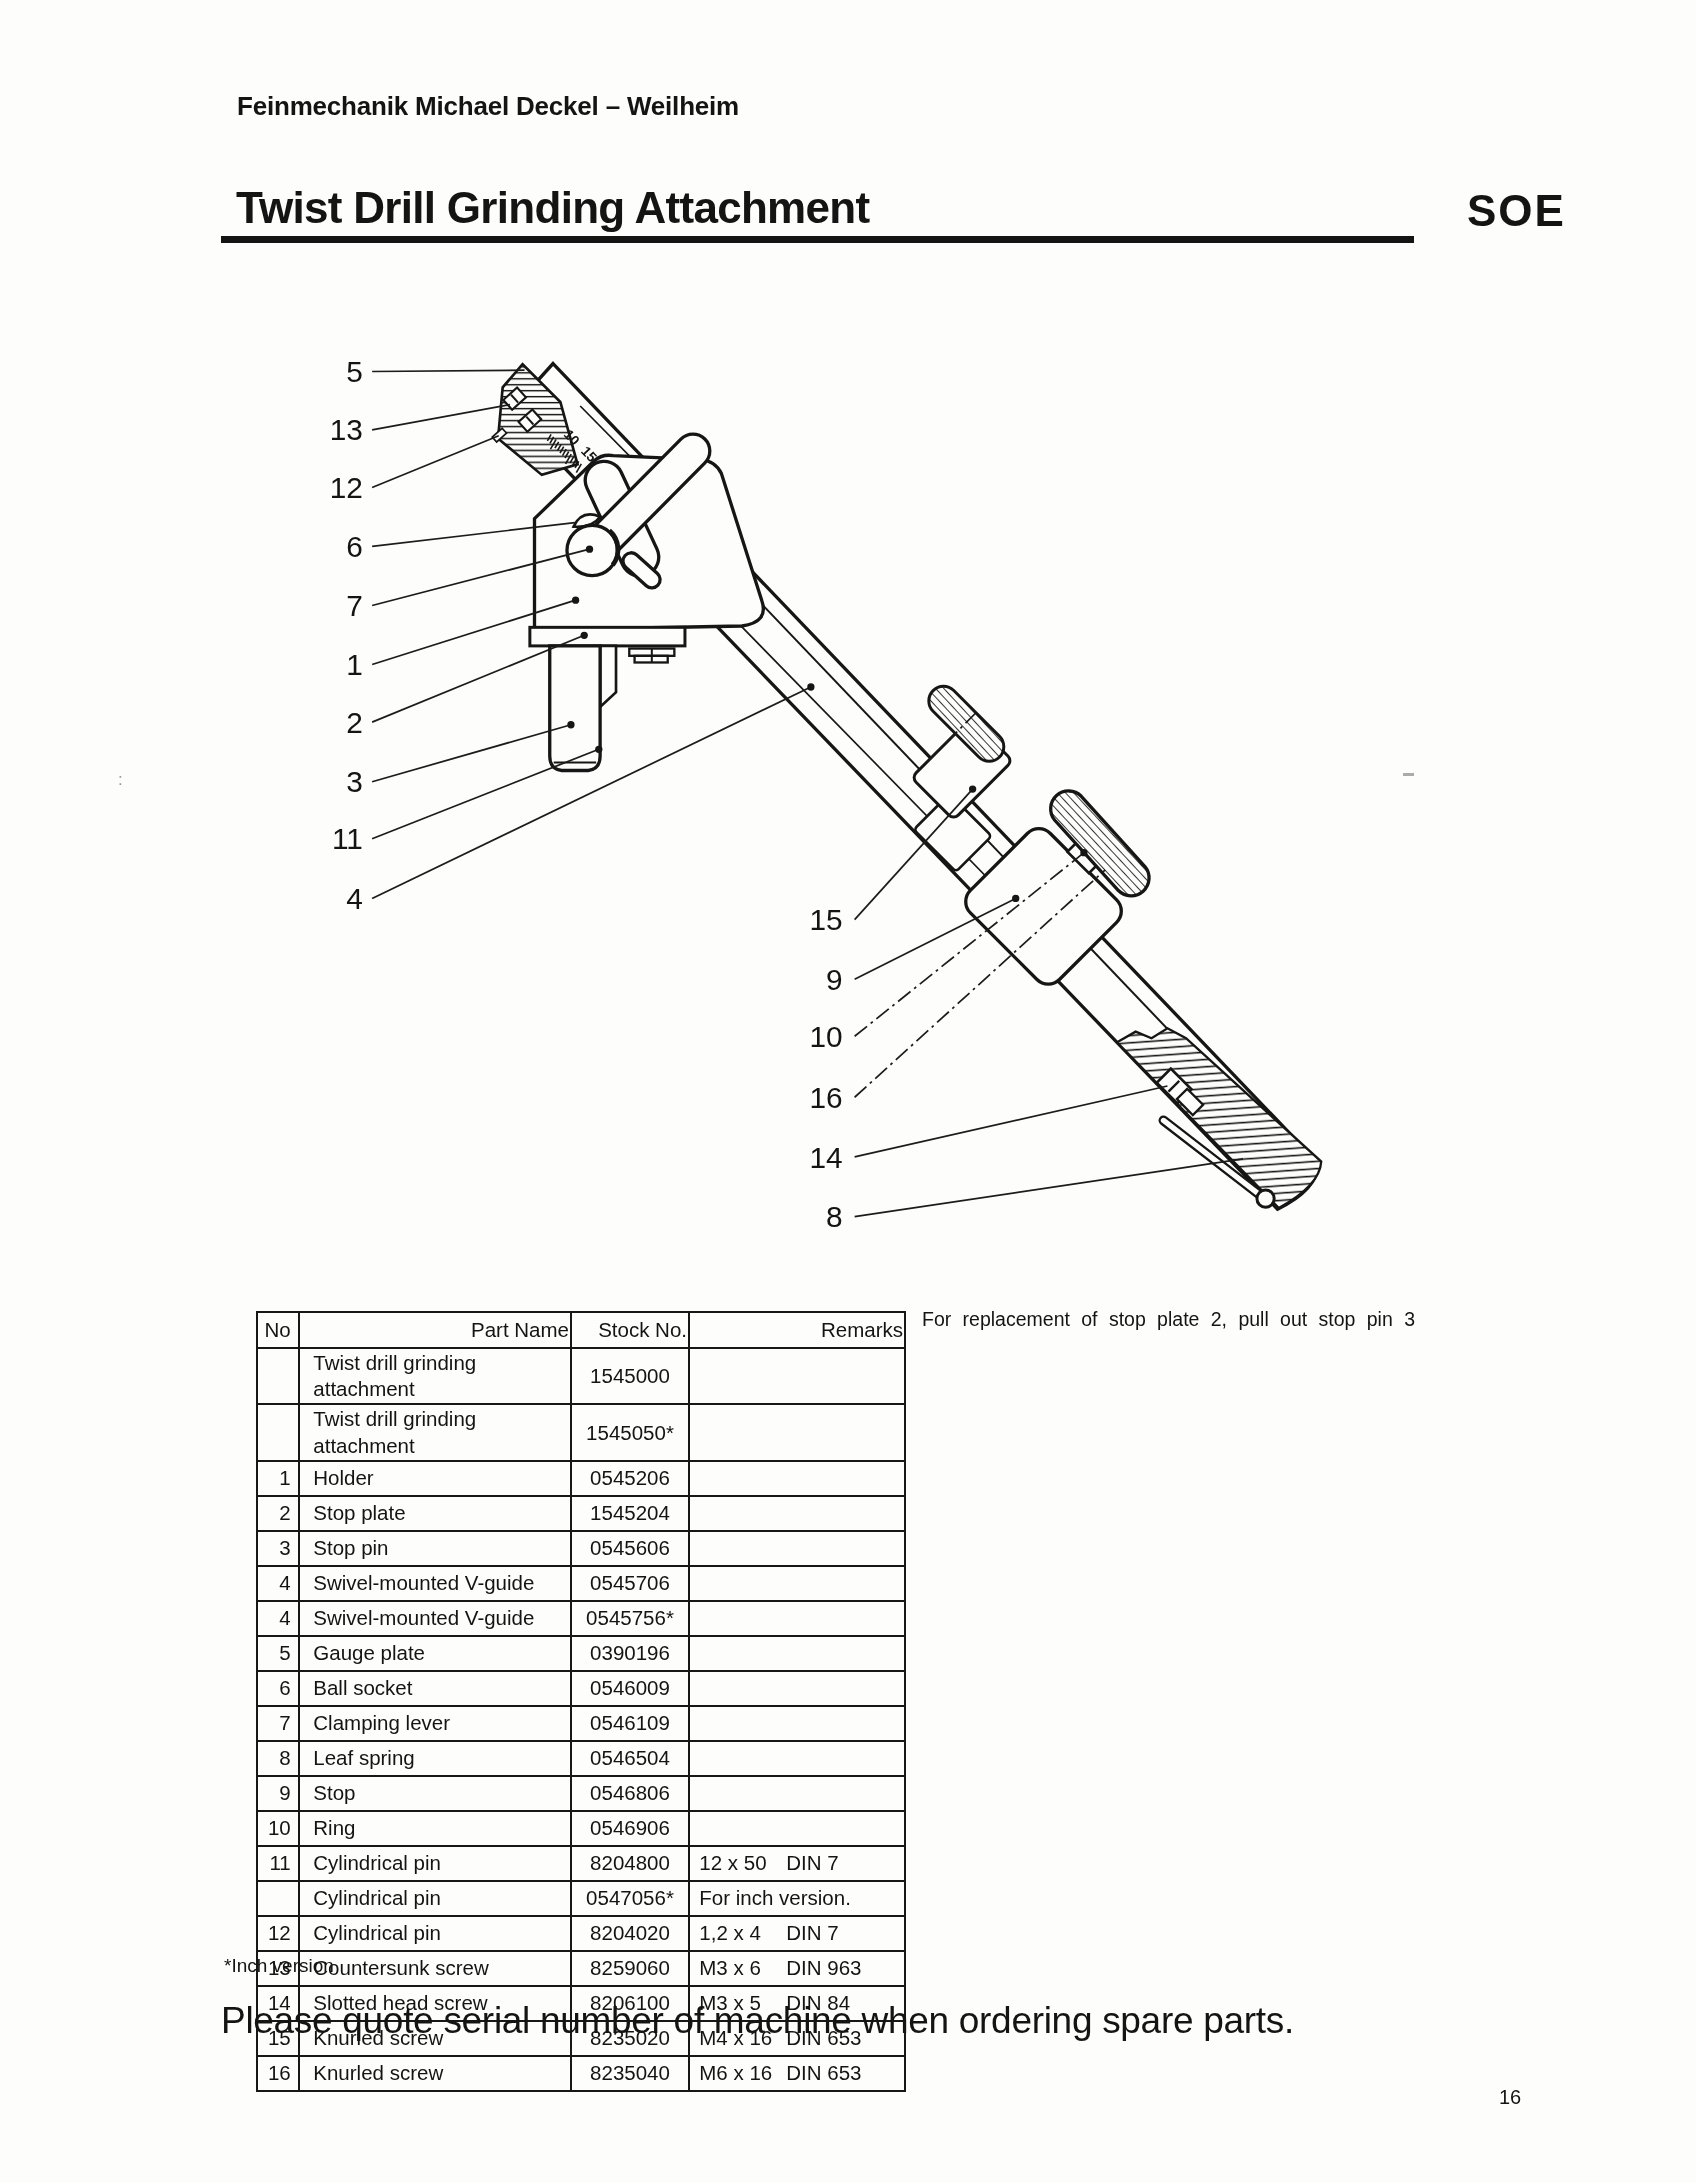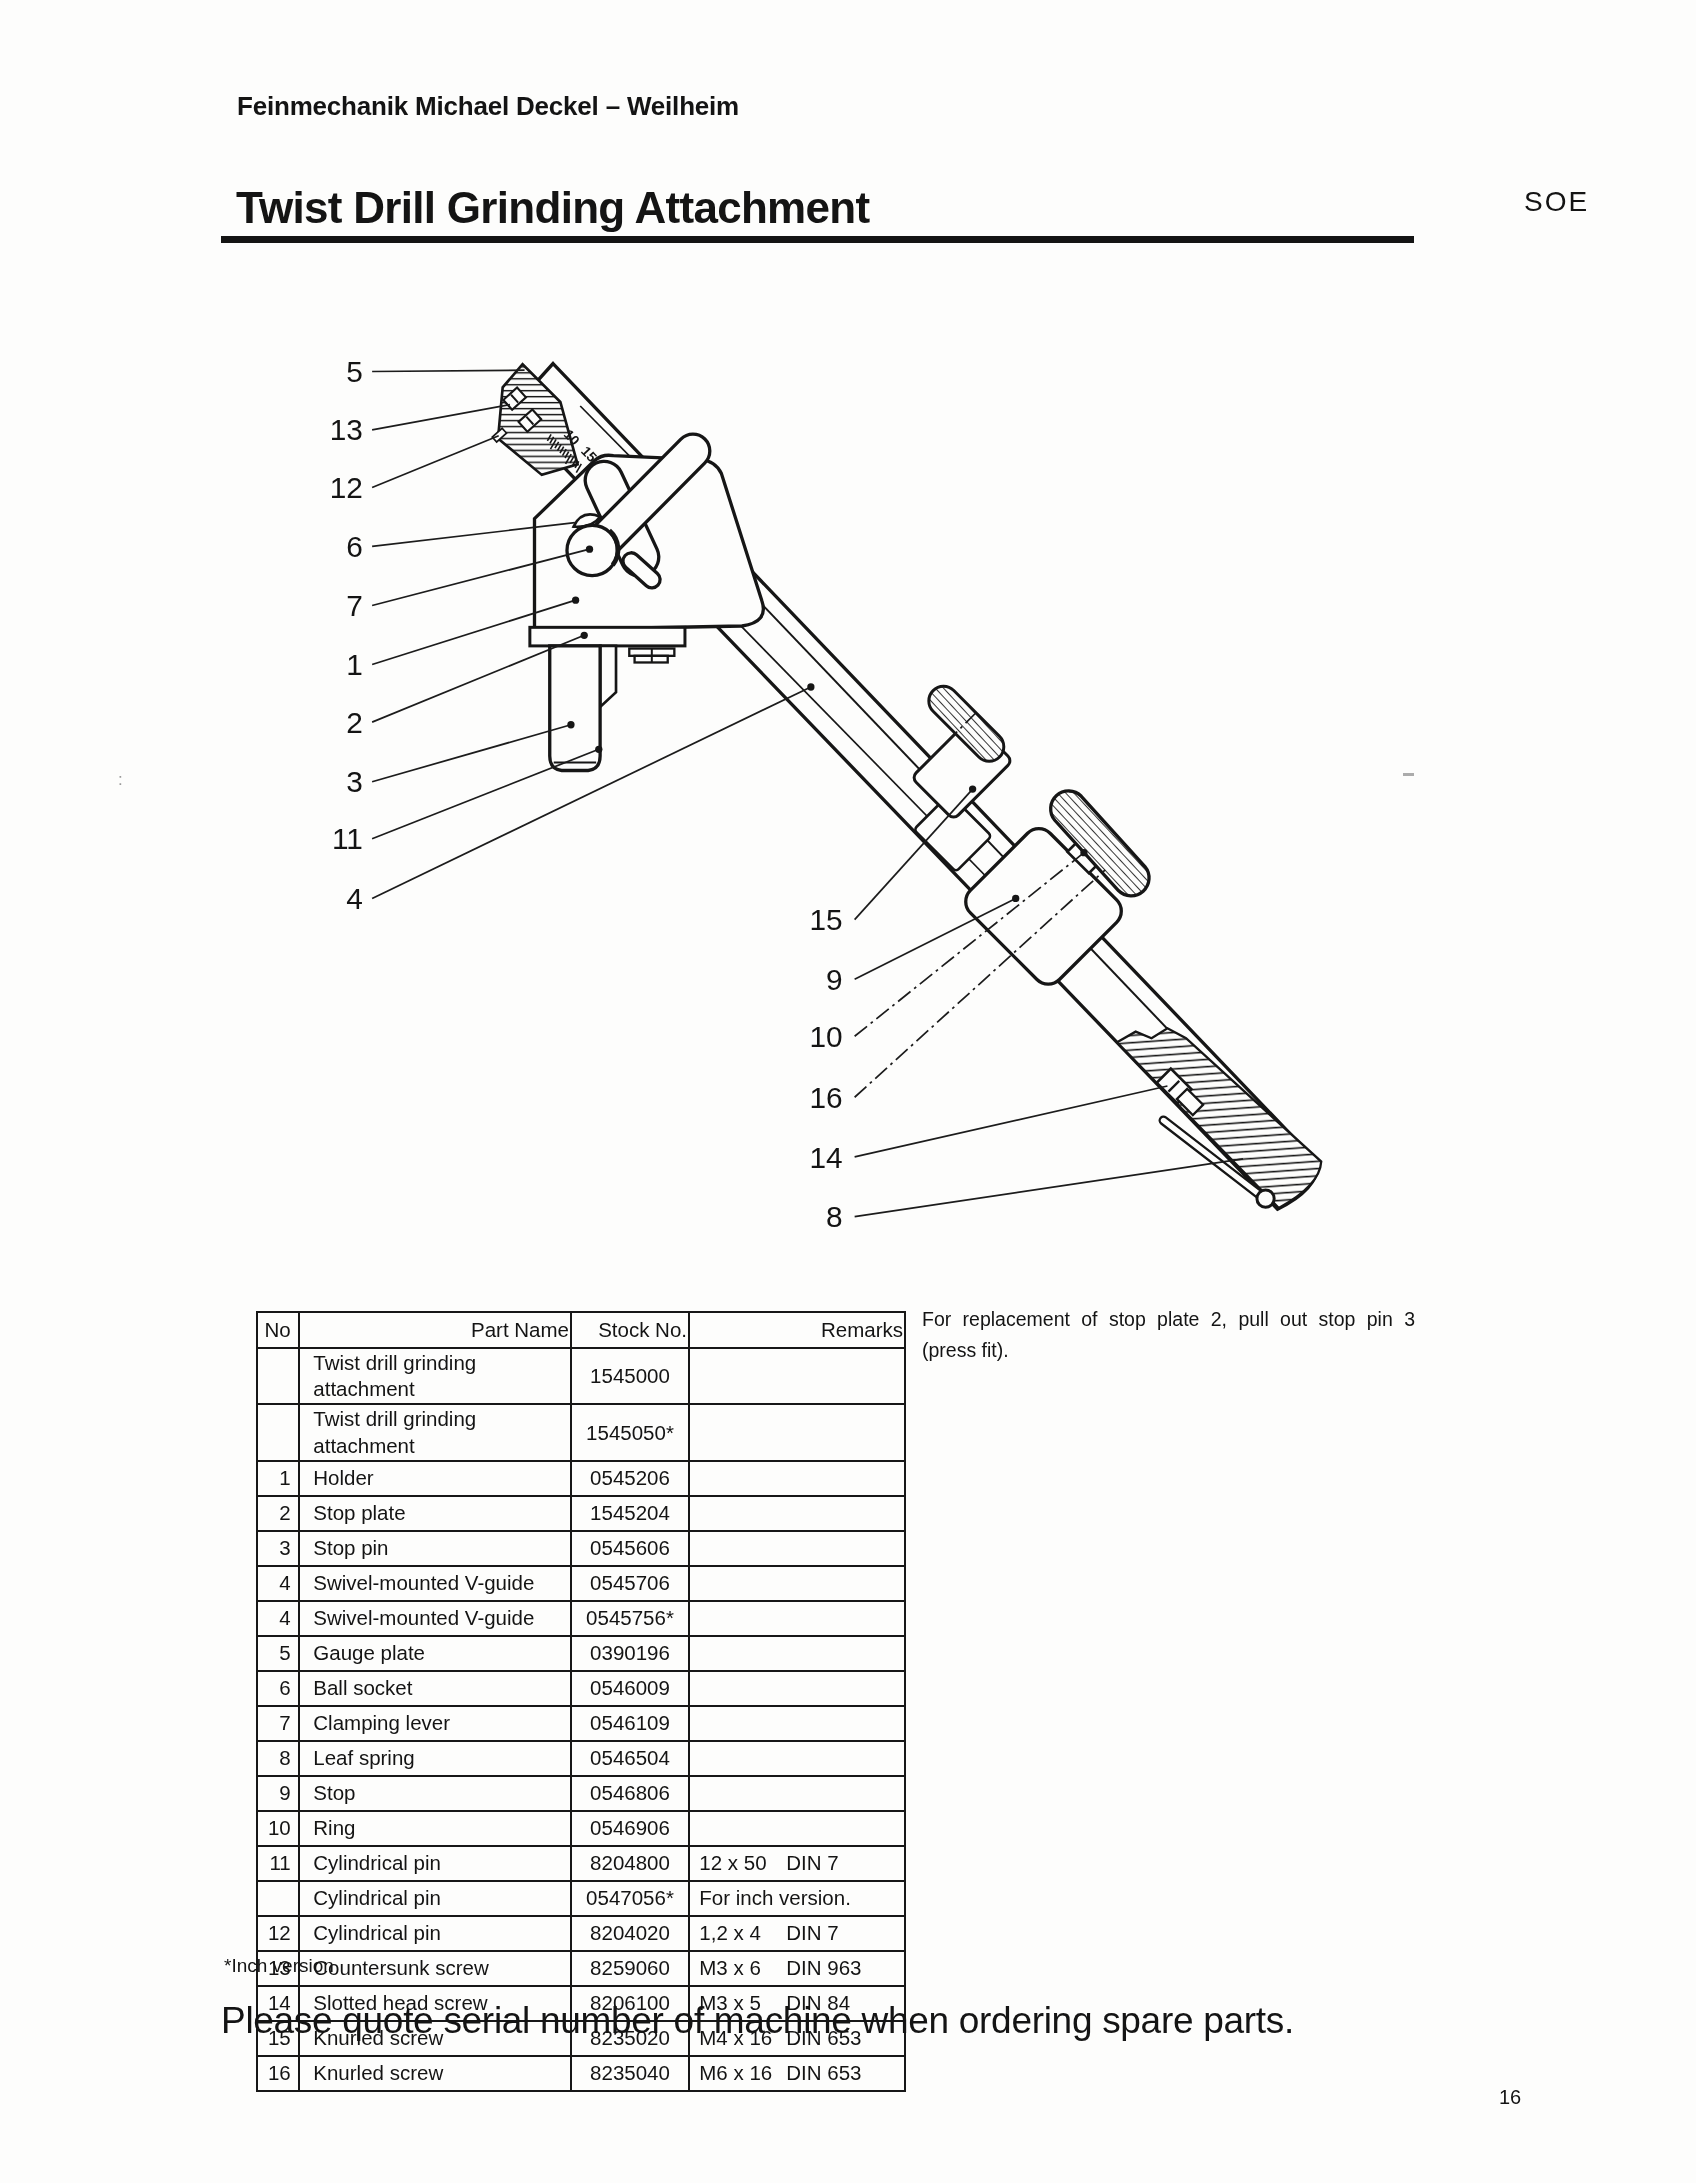--- a/index.html
+++ b/index.html
@@ -1,21 +1,21 @@
 <!DOCTYPE html>
 <html style="font-size:10.6px"><head>
 <meta charset="utf-8">
 <style>
   html,body{margin:0;padding:0;background:#e8e8e8;}
   #page{position:relative;width:1696px;height:2183px;background:#fdfdfc;overflow:hidden;
         font-family:"Liberation Sans",sans-serif;color:#141414;}
   .abs{position:absolute;}
   #brand{left:237px;top:91px;font-size:26px;font-weight:bold;letter-spacing:-0.2px;}
   #title{left:236px;top:183px;font-size:44px;font-weight:600;letter-spacing:-0.7px;}
-  #code{left:1524px;top:186px;font-size:28px;font-weight:400;letter-spacing:2px;}
+  #code{left:1467px;top:186px;font-size:44px;font-weight:700;letter-spacing:2px;}
   #rule{left:221px;top:236px;width:1193px;height:7.3px;background:#141414;}
   #diagram{left:278px;top:325px;}
 
   #note{left:922px;top:1304px;width:493px;font-size:19.5px;line-height:1.6;}
   #note .l1{text-align:justify;text-align-last:justify;}
   #note .l2{text-align:left;}
 
   #tablewrap{left:228px;top:1311px;margin-left:28px;}
   table{border-collapse:collapse;table-layout:fixed;width:649px;background:#fdfdfc;}
   td,th{border:2px solid #171717;font-size:20.5px;font-weight:normal;vertical-align:middle;
@@ -234,21 +234,20 @@
       <text class="callout" x="1272" y="1493">9</text>
       <text class="callout" x="1272" y="1579">10</text>
       <text class="callout" x="1272" y="1671">16</text>
       <text class="callout" x="1272" y="1761">14</text>
       <text class="callout" x="1272" y="1851">8</text>
     </g>
   </svg>
 
   <div class="abs" id="note">
     <div class="l1">For replacement of stop plate 2, pull out stop pin 3</div>
-    <div class="l2">(press fit).</div>
   </div>
 
   <div class="abs" id="tablewrap">
     <table>
       <colgroup>
         <col style="width:42px">
           <col style="width:272px">
           <col style="width:118px">
           <col style="width:216px">
       </colgroup>

